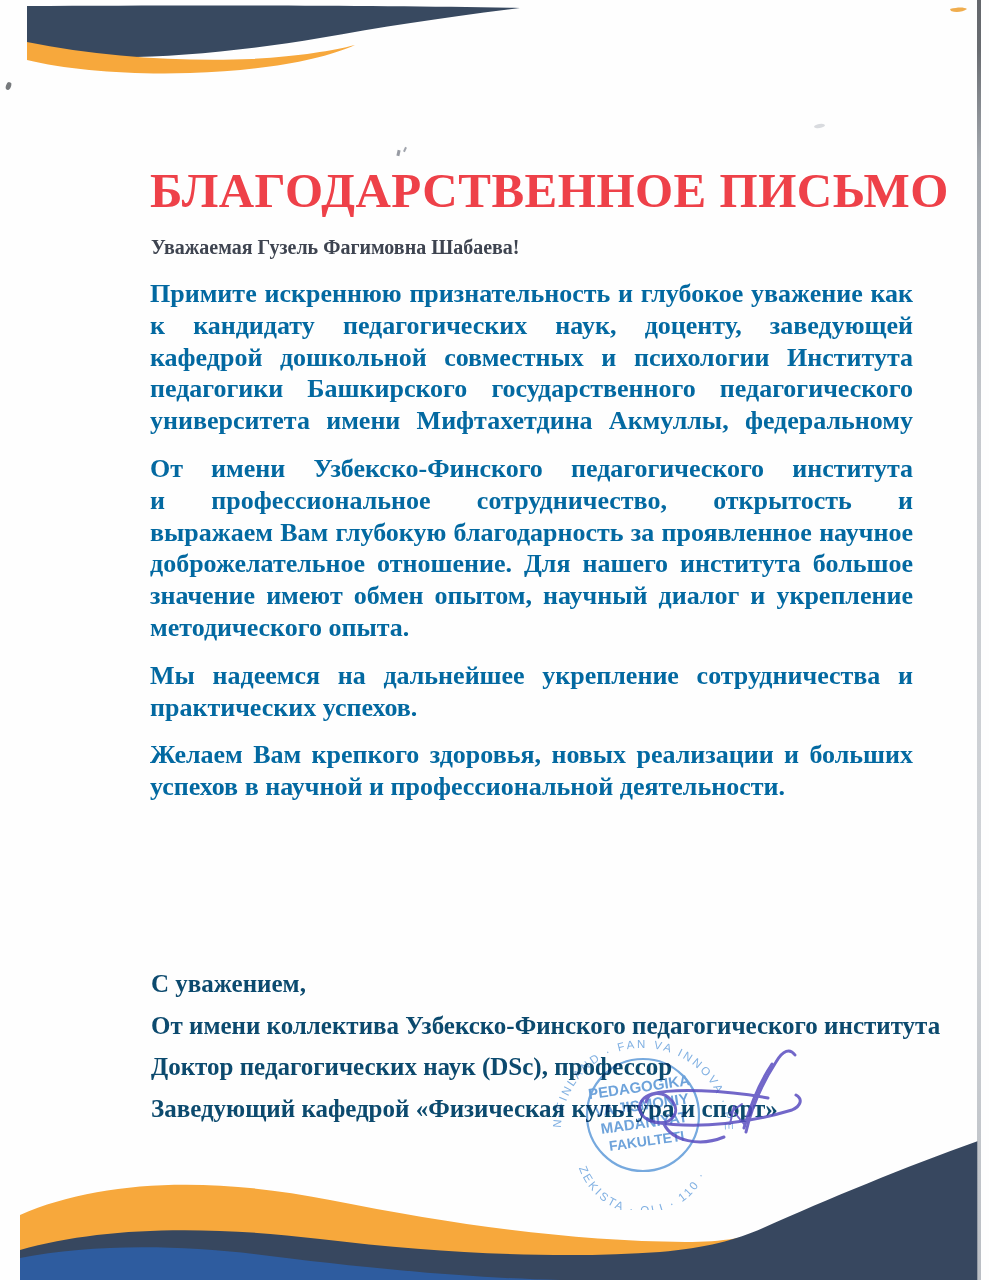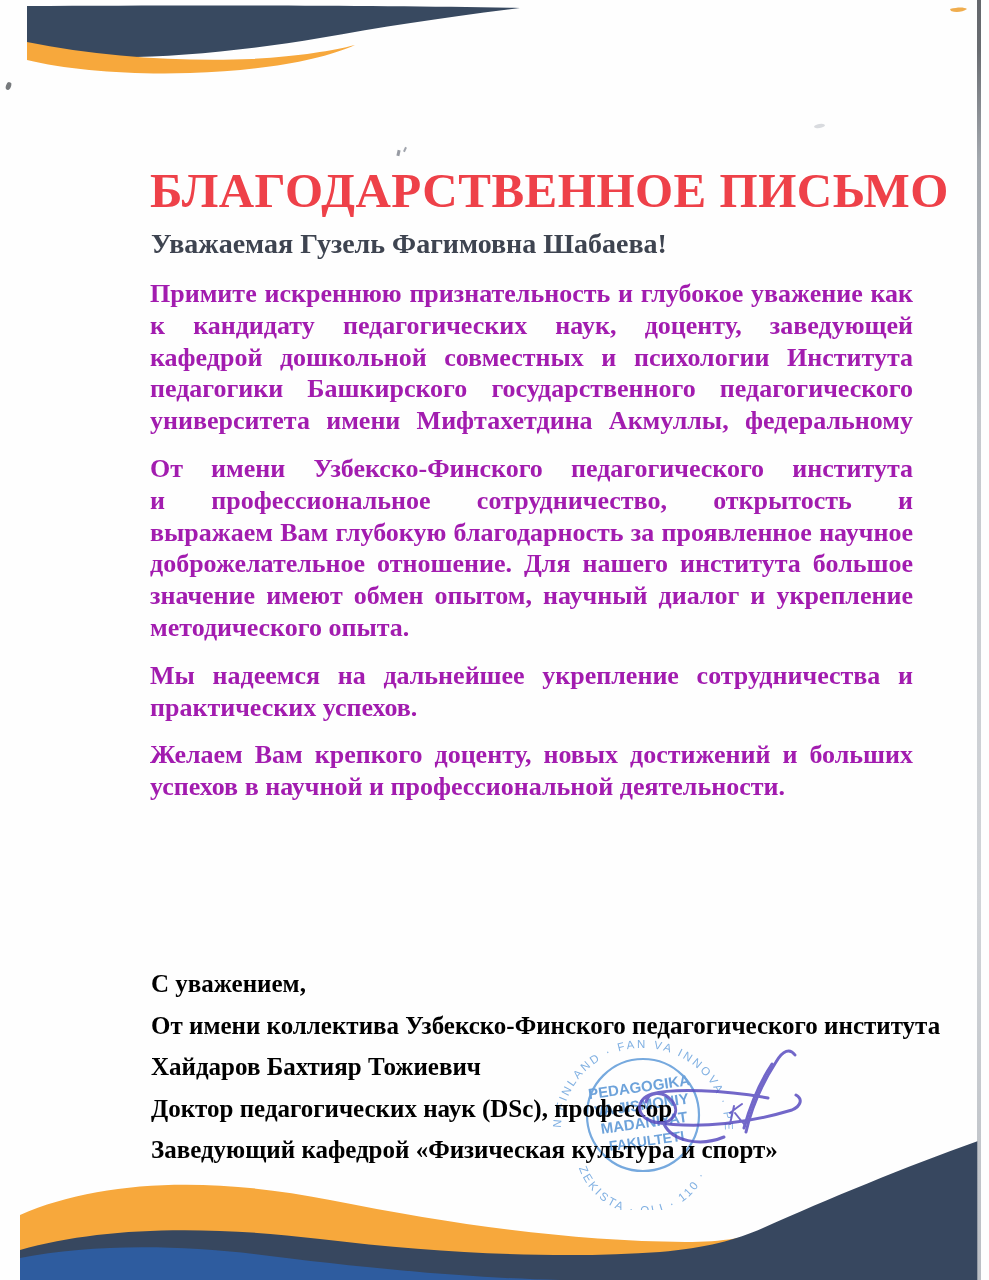--- a/index.html
+++ b/index.html
@@ -16,33 +16,33 @@
     position:absolute; left:977px; top:0; width:4px; height:1280px;
     background:linear-gradient(#3d4147 0px,#43474d 50px,#8d939b 160px,#b8bcc2 420px,#c6cacf 900px,#a9aeb5 1280px);
     opacity:.8;
   }
   .title {
     position:absolute; left:150px; top:166px; width:762px;
     font-size:49px; line-height:49px; font-weight:bold; color:#ee4149;
     text-align:center; white-space:nowrap; letter-spacing:0.5px;
   }
   .salutation {
-    position:absolute; left:151px; top:228px;
-    font-size:28px; font-weight:bold; color:#3e4450;
+    position:absolute; left:151px; top:236px;
+    font-size:20px; font-weight:bold; color:#3e4450;
   }
   .letter-body {
     position:absolute; left:150px; top:278px; width:763px;
-    font-size:26px; font-weight:bold; color:#a21caf;
+    font-size:26px; font-weight:bold; color:#0369a1;
   }
   .para { margin:0 0 16px 0; }
   .line { line-height:31.8px; }
   .line.j { text-align:justify; text-align-last:justify; }
   .closing {
     position:absolute; left:151px; top:963px; width:780px;
-    font-size:25px; font-weight:bold; color:#000000;
+    font-size:25px; font-weight:bold; color:#0c4a6e;
   }
   .closing .cline { line-height:41.6px; height:41.6px; white-space:nowrap; }
   .stamp-svg { position:absolute; left:545px; top:1020px; mix-blend-mode:multiply; }
   .ink-svg { position:absolute; left:0; top:0; }
   .speck { position:absolute; pointer-events:none; }
   .spk1 { left:6px; top:82px; width:5px; height:8px; background:#4a4d52; border-radius:50% 40% 60% 50%; opacity:.75; transform:rotate(18deg); }
   .spk2a { left:397px; top:150px; width:3px; height:6px; background:#7d828c; opacity:.8; transform:rotate(12deg); }
   .spk2b { left:404px; top:147px; width:2px; height:5px; background:#8a8f98; opacity:.8; transform:rotate(25deg); }
   .spk3 { left:814px; top:124px; width:11px; height:4px; background:#b9bdc4; opacity:.55; border-radius:50%; transform:rotate(-8deg); }
 </style>
@@ -90,28 +90,27 @@
         <div class="line j">выражаем Вам глубокую благодарность за проявленное научное</div>
         <div class="line j">доброжелательное отношение. Для нашего института большое</div>
         <div class="line j">значение имеют обмен опытом, научный диалог и укрепление</div>
         <div class="line">методического опыта.</div>
       </div>
       <div class="para">
         <div class="line j">Мы надеемся на дальнейшее укрепление сотрудничества и</div>
         <div class="line">практических успехов.</div>
       </div>
       <div class="para">
-        <div class="line j">Желаем Вам крепкого доценту, новых достижений и больших</div>
+        <div class="line j">Желаем Вам крепкого здоровья, новых реализации и больших</div>
         <div class="line">успехов в научной и профессиональной деятельности.</div>
       </div>
     </div>
   <div class="closing">
       <div class="cline">С уважением,</div>
       <div class="cline">От имени коллектива Узбекско-Финского педагогического института</div>
-      <div class="cline">Хайдаров Бахтияр Тожиевич</div>
       <div class="cline">Доктор педагогических наук (DSc), профессор</div>
       <div class="cline">Заведующий кафедрой «Физическая культура и спорт»</div>
     </div>
 
   <svg class="stamp-svg" width="200" height="190" viewBox="0 0 200 190">
     <defs>
       <path id="arcTop" d="M 16,108 A 82,82 0 1 1 180,112" fill="none"></path>
       <path id="arcBot" d="M 34,148 A 68,68 0 0 0 164,144" fill="none"></path>
     </defs>
     <g opacity="0.9">

